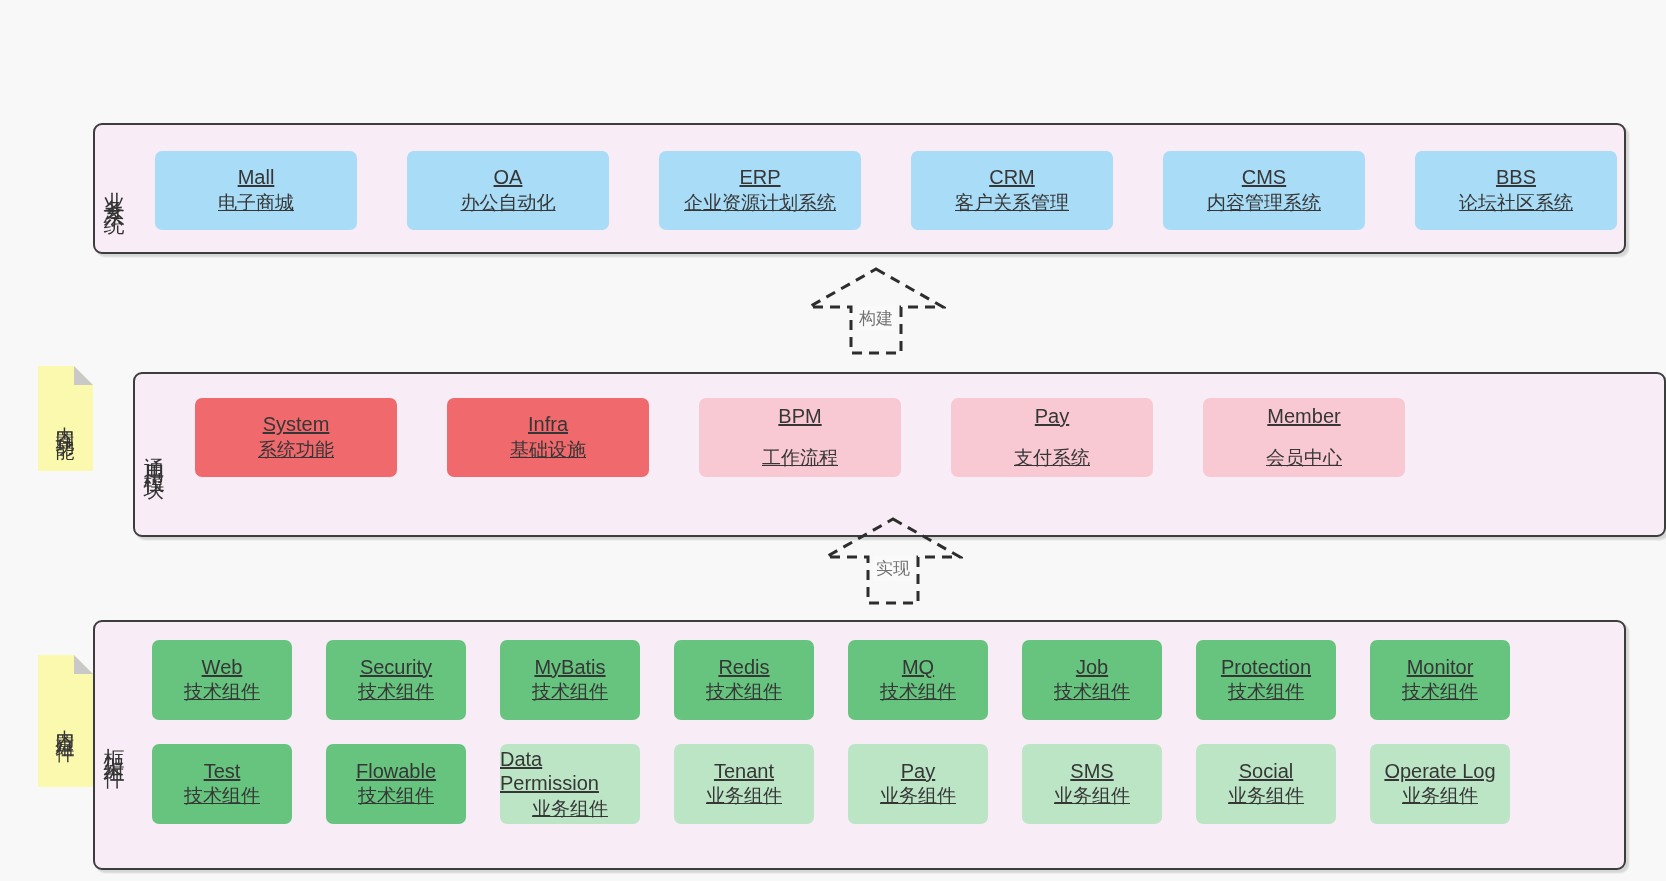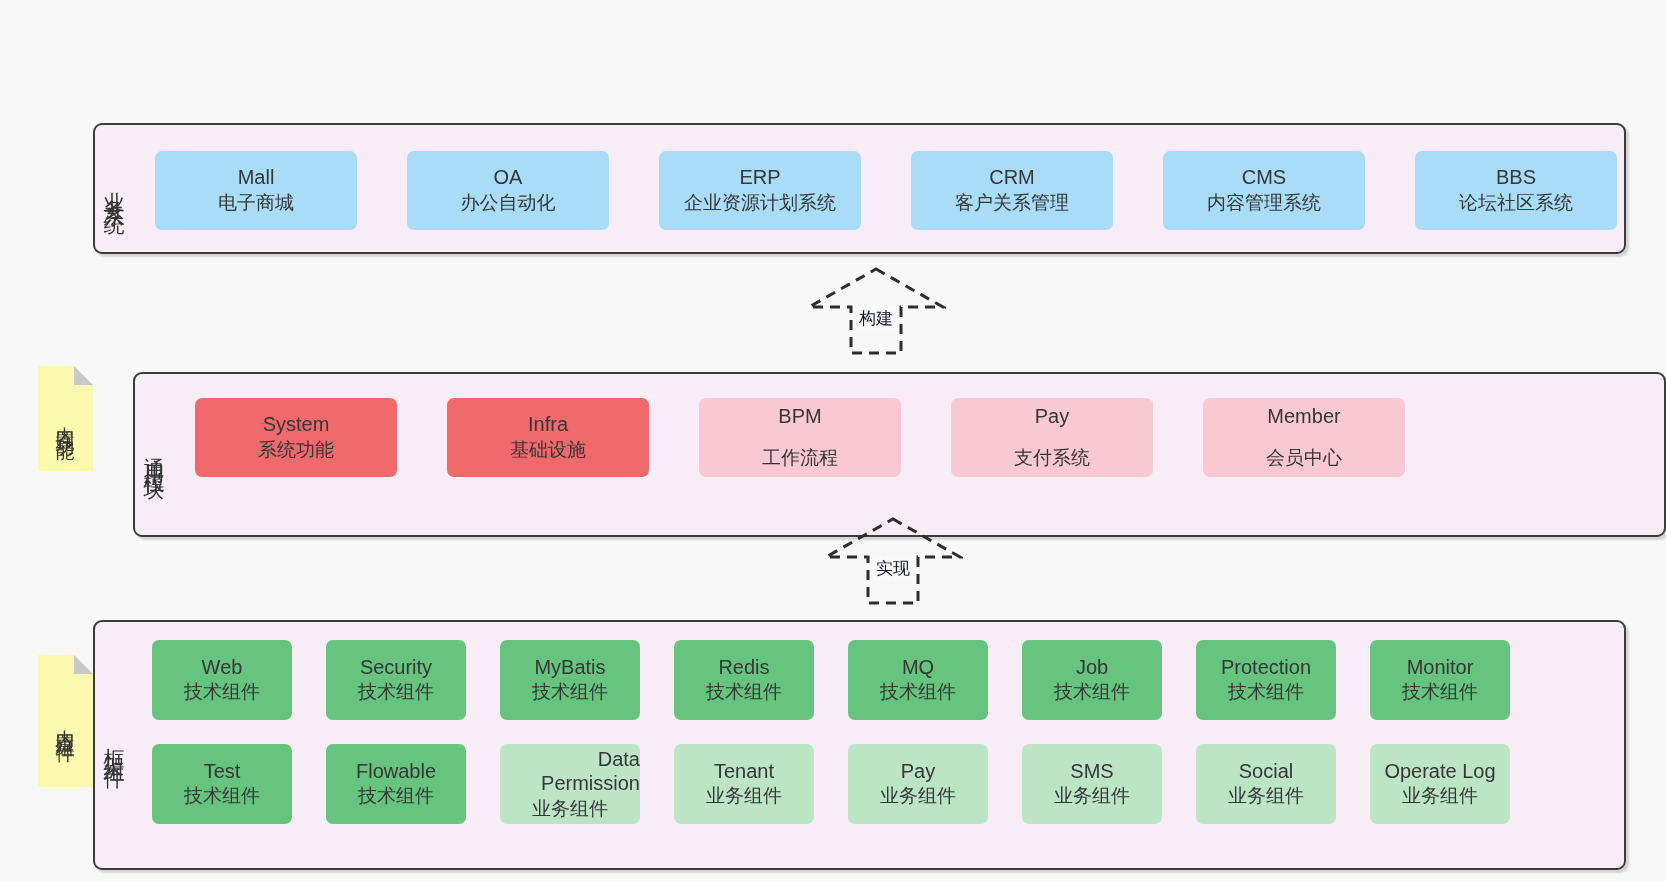--- a/index.html
+++ b/index.html
@@ -43,22 +43,23 @@
   .row-6{left:60px;gap:50px;}
   .band-1 .row-6{top:26px;}
   .band-2 .row-6{top:24px;}
   .row-8{left:57px;gap:34px;}
   .row-8.r1{top:18px;}
   .row-8.r2{top:122px;}
   .box{
     border-radius:7px;
     display:flex;flex-direction:column;
     align-items:center;justify-content:center;
-    text-align:right;
+    text-align:left;
     color:#363636;
+    text-decoration:underline;
   }
   .box-6{width:202px;height:79px;}
   .box-8{width:140px;height:80px;}
   .box .en{font-size:20px;line-height:1.22;}
   .box .zh{font-size:19px;line-height:1.35;}
   .b-blue{background:#a9dcf6;}
   .b-red{background:#f0696c;}
   .b-pink{background:#f9c9d3;gap:17px;}
   .b-green{background:#66c47e;}
   .b-lgreen{background:#bce5c6;}
@@ -89,21 +90,21 @@
   
   .arrow{position:absolute;width:140px;height:90px;}
   .arrow-1{left:806px;top:266px;}
   .arrow-2{left:823px;top:516px;}
   .arrow svg{position:absolute;left:0;top:0;width:140px;height:90px;}
   .arrow .alabel{
     position:absolute;left:50%;top:40px;
     transform:translateX(-50%);
     background:#fafafa;
     padding:1px 3px;
-    font-size:17px;color:#0f172a;
+    font-size:17px;color:#737373;
     white-space:nowrap;
   }
 </style>
 </head>
 <body>
 
 <div class="canvas">
 
   <div class="band band-1">
     <div class="vlabel">业务系统</div>

